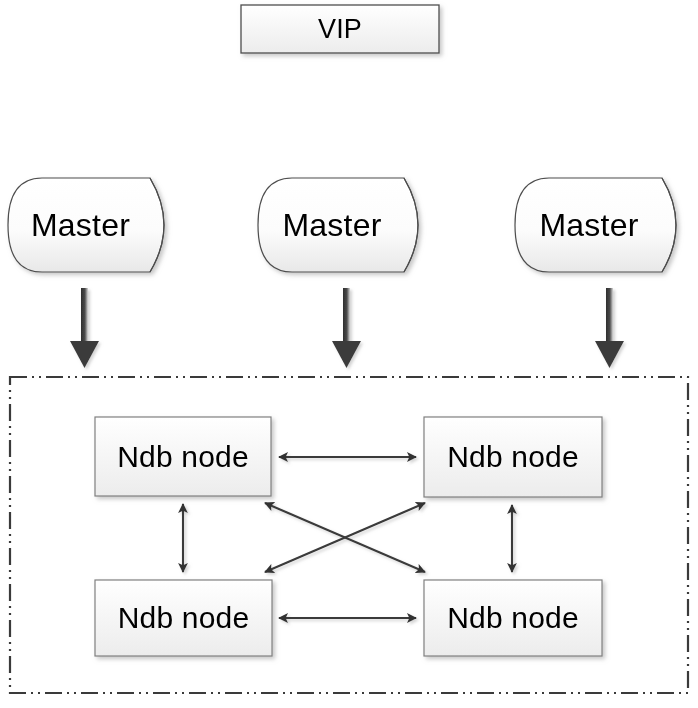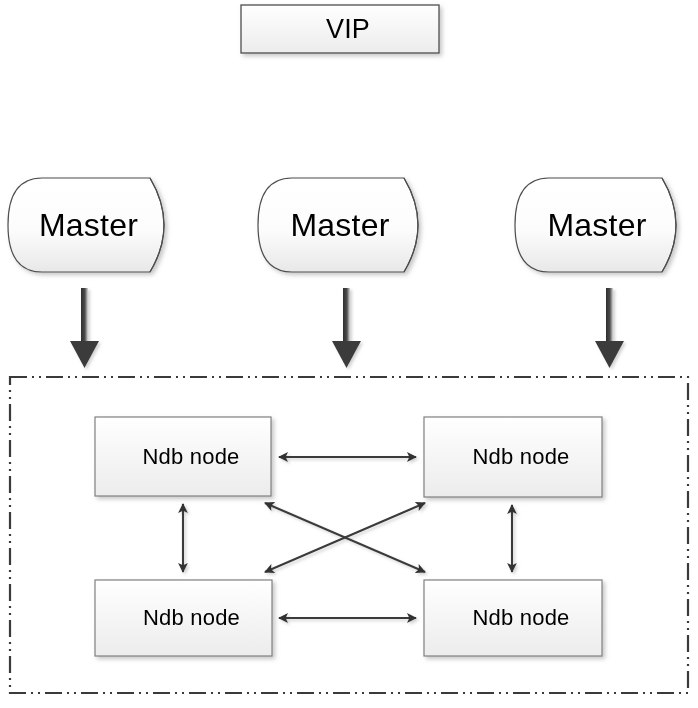--- a/index.html
+++ b/index.html
@@ -26,30 +26,29 @@
   }
   .node-label {
     position: absolute;
     display: flex;
     align-items: center;
     justify-content: center;
     color: #000000;
     white-space: nowrap;
     pointer-events: none;
     letter-spacing: 0.2px;
-    padding-left: 8px;
   }
   .vip-label {
     font-size: 27px;
   }
   .master-label {
     font-size: 32px;
   }
   .ndb-label {
-    font-size: 22px;
+    font-size: 30px;
     text-align: center;
   }
 </style>
 </head>
 <body>
 
 <div id="canvas">
 
   <svg id="diagram-svg" viewBox="0 0 698 708" xmlns="http://www.w3.org/2000/svg">
     <defs>

